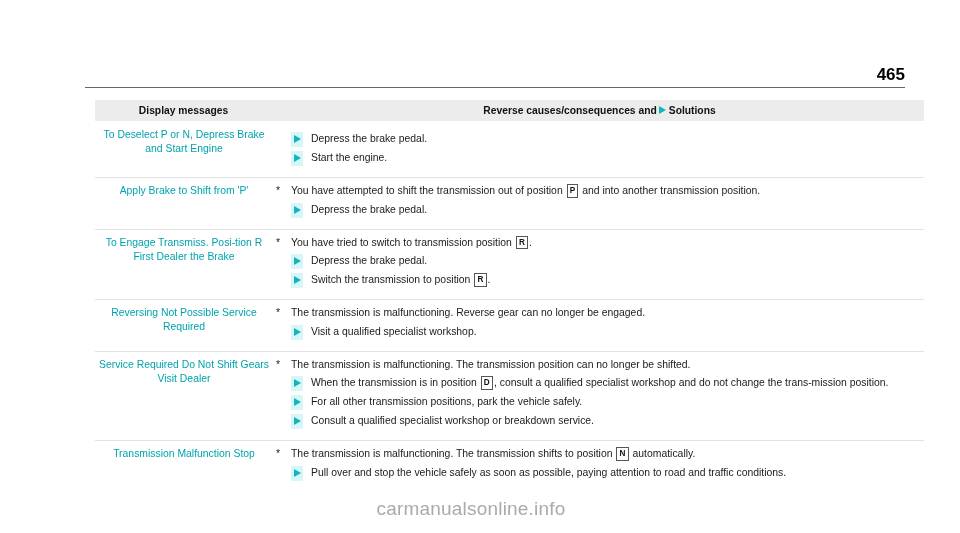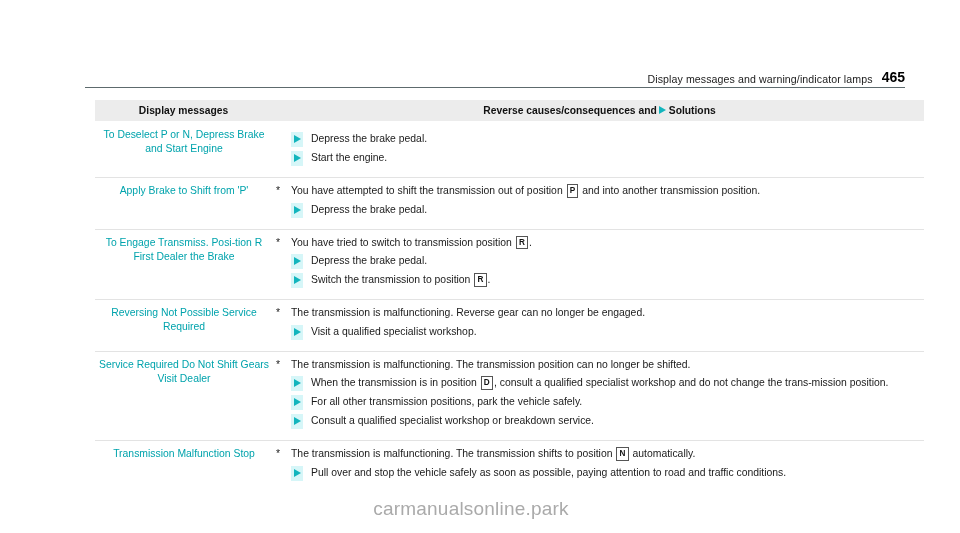--- a/index.html
+++ b/index.html
@@ -29,21 +29,21 @@
     border-bottom: 1.4px solid #5d6a6d;
     box-sizing: border-box;
     padding-bottom: 2px;
   }
   .page-header .hdr-title {
     font-size: 10.6px;
     color: #1a1a1a;
     letter-spacing: 0.1px;
   }
   .page-header .hdr-page {
-    font-size: 14px;
+    font-size: 17px;
     font-weight: bold;
     color: #000;
     margin-left: 9px;
   }
 
   
   .tbl {
     position: absolute;
     left: 95px;
     top: 100px;
@@ -173,21 +173,20 @@
     color: #aaaaaa;
     letter-spacing: 0.2px;
     padding-right: 18px;
     box-sizing: border-box;
   }
 </style>
 </head>
 <body>
 
 <div class="page-header">
-  <span class="hdr-title">Display messages and warning/indicator lamps</span>
   <span class="hdr-page">465</span>
 </div>
 
 <table class="tbl">
   <thead>
     <tr class="thead-row">
       <th class="col-a">Display messages</th>
       <th class="col-b">
         <span>Reverse causes/consequences and</span><span class="hdr-tri"></span><span>Solutions</span>
       </th>
@@ -255,13 +254,13 @@
         <td class="col-b body-cell">
           <div class="cause"><span class="ast">*</span>The transmission is malfunctioning. The transmission shifts to position <span class="gear">N</span> automatically.</div>
           <div class="sol"><span class="marker">
               <span class="tri"></span>
             </span>Pull over and stop the vehicle safely as soon as possible, paying attention to road and traffic conditions.</div>
         </td>
       </tr>
     </tbody>
 </table>
 
-<div class="watermark">carmanualsonline.park</div>
+<div class="watermark">carmanualsonline.info</div>
 
 </body></html>

